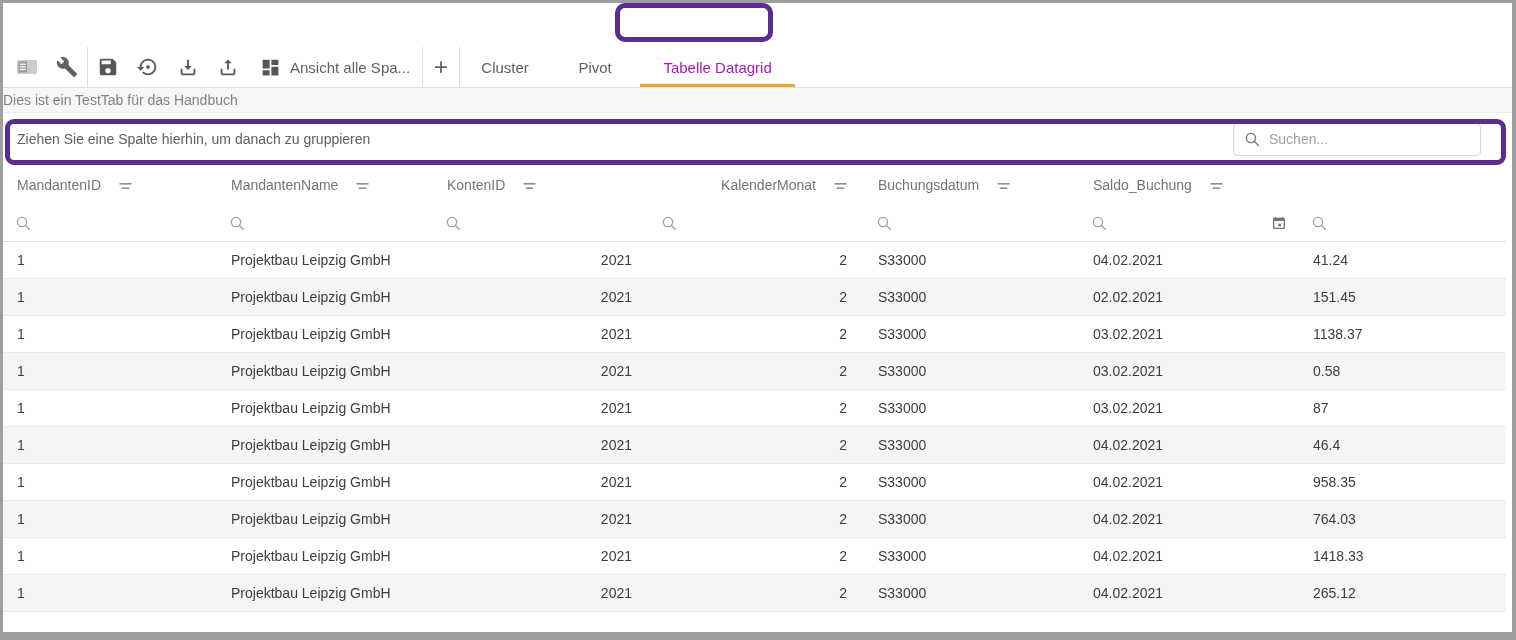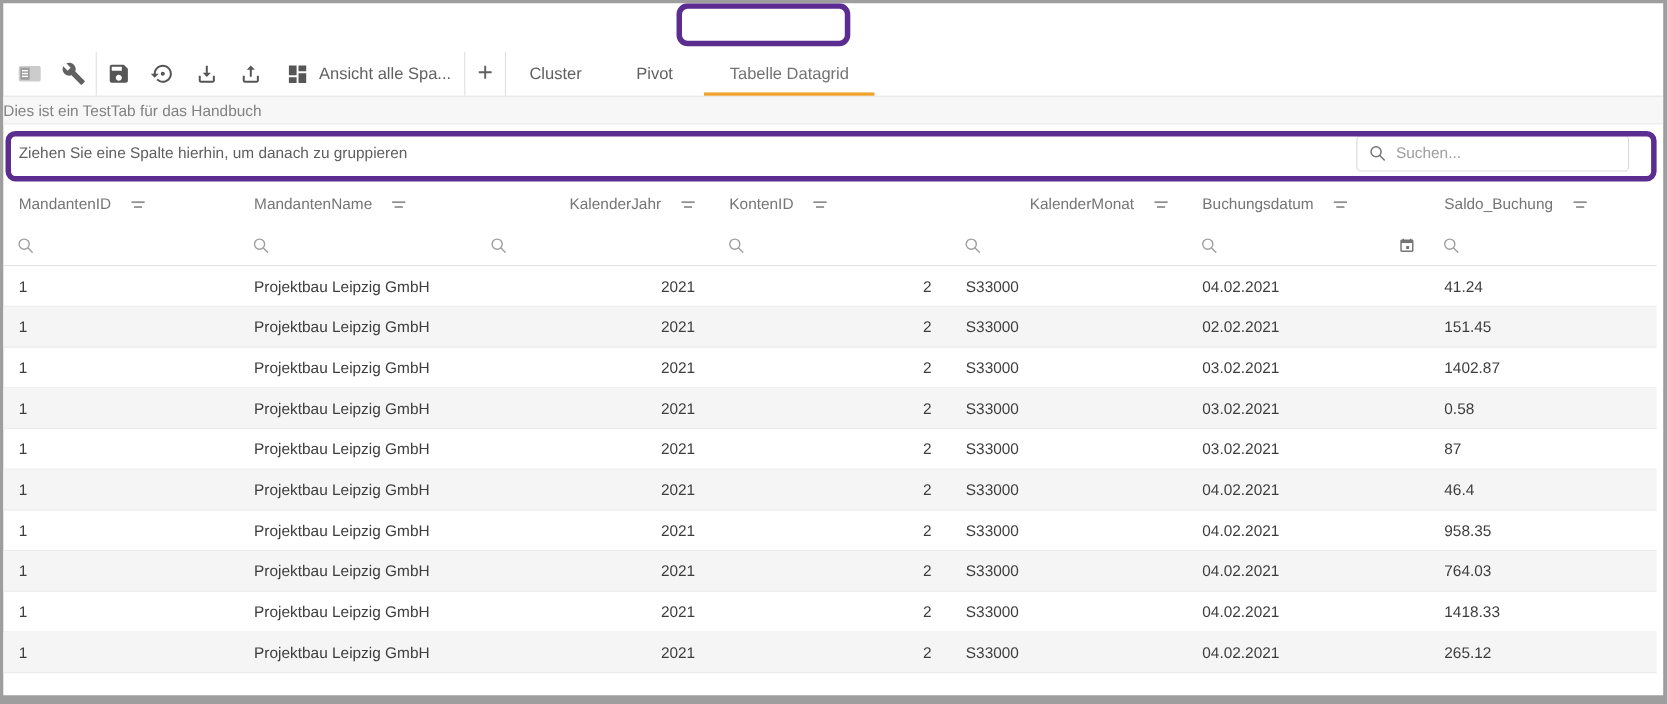--- a/index.html
+++ b/index.html
@@ -42,21 +42,21 @@
   }
   .plus-btn {
     width: 36px; display: flex; align-items: center; justify-content: center;
     font-size: 24px; font-weight: 300; color: var(--icon); cursor: pointer;
   }
   .tab-bar { display: flex; align-items: stretch; }
   .tab {
     min-width: 90px; display: flex; align-items: center; justify-content: center;
     padding: 0 14px; font-size: 15px; color: #616161; cursor: pointer; position: relative;
   }
-  .tab.active { min-width: 155px; color: #737373; }
+  .tab.active { min-width: 155px; color: #a21caf; }
   .tab.active::after {
     content: ''; position: absolute; left: 0; right: 0; bottom: 0; height: 3px;
     background: var(--amber);
   }
   
   .info-bar {
     height: 25px; background: #f7f7f7; border-bottom: 1px solid #ececec;
     display: flex; align-items: center; 
     color: #828282; font-size: 14px;
   }
@@ -209,29 +209,20 @@
         </div>
         <div class="hcell">
           <span>MandantenName</span>
           <span class="hfilter">
             <svg width="13" height="9" viewBox="0 0 13 9">
               <rect x="0.5" y="1" width="12" height="1.6" fill="#8f8f8f"></rect>
               <rect x="2.8" y="5.4" width="7.4" height="1.6" fill="#8f8f8f"></rect>
             </svg>
           </span>
         </div>
-        <div class="hcell right">
-          <span>KalenderJahr</span>
-          <span class="hfilter">
-            <svg width="13" height="9" viewBox="0 0 13 9">
-              <rect x="0.5" y="1" width="12" height="1.6" fill="#8f8f8f"></rect>
-              <rect x="2.8" y="5.4" width="7.4" height="1.6" fill="#8f8f8f"></rect>
-            </svg>
-          </span>
-        </div>
         <div class="hcell">
           <span>KontenID</span>
           <span class="hfilter">
             <svg width="13" height="9" viewBox="0 0 13 9">
               <rect x="0.5" y="1" width="12" height="1.6" fill="#8f8f8f"></rect>
               <rect x="2.8" y="5.4" width="7.4" height="1.6" fill="#8f8f8f"></rect>
             </svg>
           </span>
         </div>
         <div class="hcell right">
@@ -345,21 +336,21 @@
           <div class="dcell">02.02.2021</div>
           <div class="dcell">151.45</div>
         </div>
         <div class="grid-row drow">
           <div class="dcell">1</div>
           <div class="dcell">Projektbau Leipzig GmbH</div>
           <div class="dcell right">2021</div>
           <div class="dcell right">2</div>
           <div class="dcell">S33000</div>
           <div class="dcell">03.02.2021</div>
-          <div class="dcell">1402.87</div>
+          <div class="dcell">1138.37</div>
         </div>
         <div class="grid-row drow alt">
           <div class="dcell">1</div>
           <div class="dcell">Projektbau Leipzig GmbH</div>
           <div class="dcell right">2021</div>
           <div class="dcell right">2</div>
           <div class="dcell">S33000</div>
           <div class="dcell">03.02.2021</div>
           <div class="dcell">0.58</div>
         </div>

